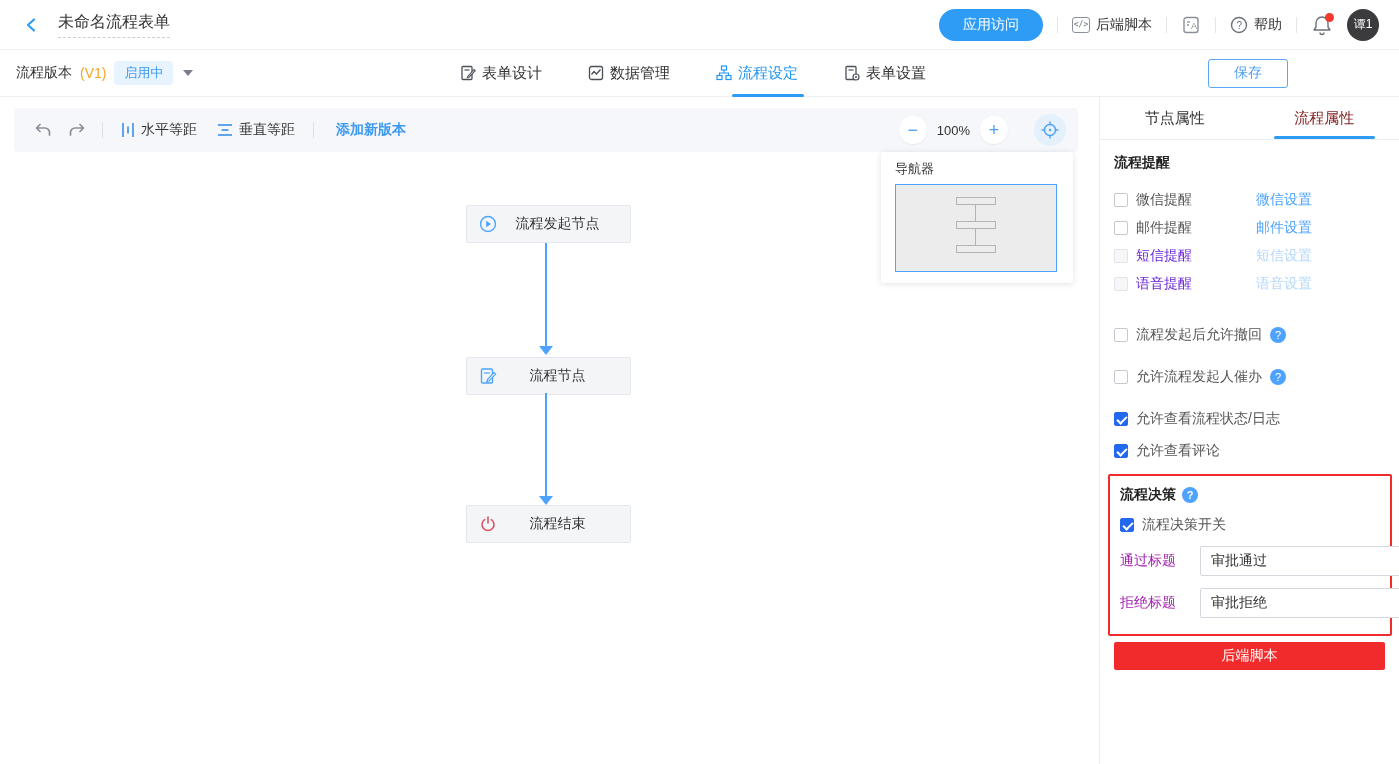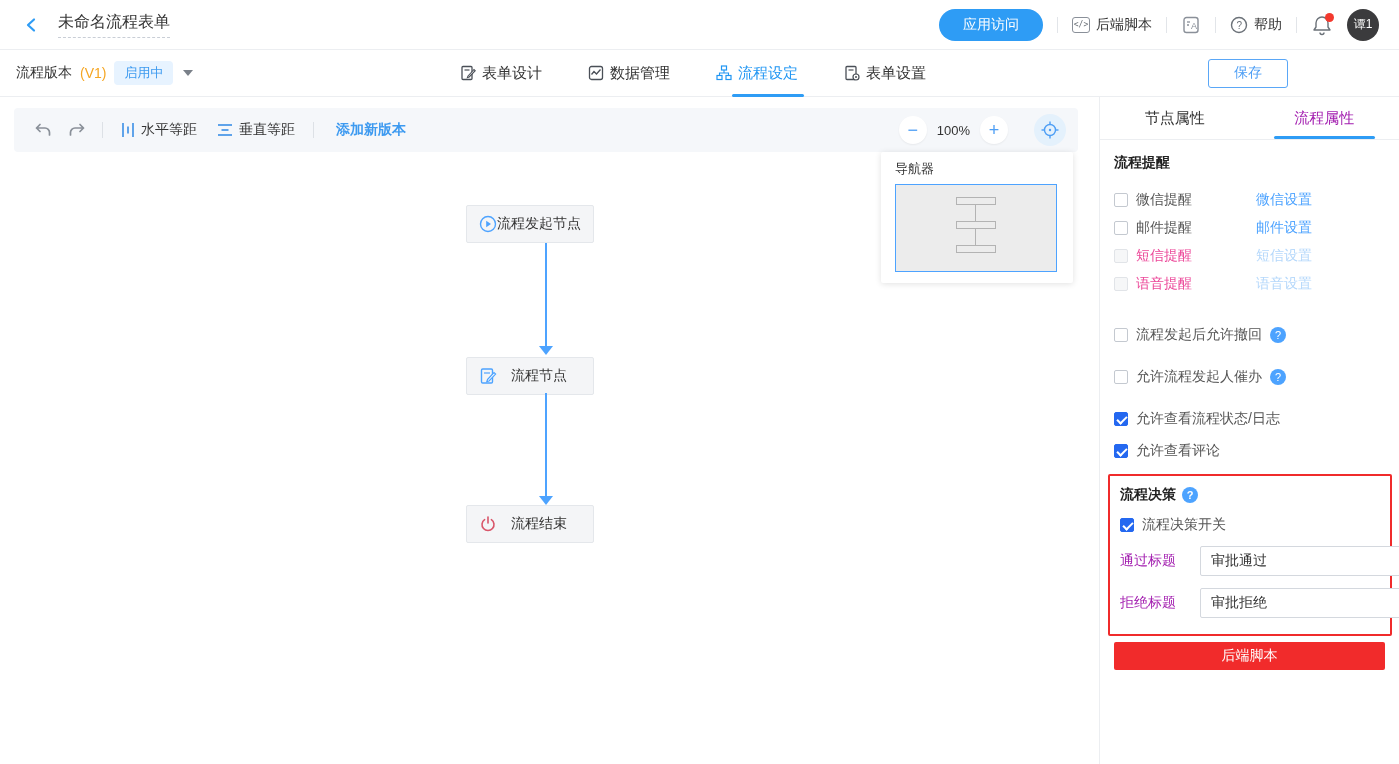--- a/index.html
+++ b/index.html
@@ -72,51 +72,51 @@
   
   .navigator { position:absolute; left:881px; top:55px; width:192px; height:131px; background:#fff;
     box-shadow:0 1px 6px rgba(0,0,0,.12); border-radius:2px; padding:8px 14px; z-index:3; }
   .nav-title { font-size:13px; color:#333; margin-bottom:6px; }
   .minimap { width:162px; height:88px; background:#ececec; border:1px solid #4da3ff; position:relative; }
   .mini-node { position:absolute; left:60px; width:40px; height:8px; background:#ececec;
     border:1px solid #b3b3b3; }
   .mini-line { position:absolute; left:79px; width:1px; height:16px; background:#b3b3b3; }
 
   
-  .flow-node { position:absolute; width:128px; height:38px; background:#f4f5f7;
+  .flow-node { position:absolute; width:165px; height:38px; background:#f4f5f7;
     border:1px solid #e4e7eb; border-radius:2px; display:flex; align-items:center;
     padding:8px 12px; cursor:pointer; }
   .flow-node .nlabel { flex:1; text-align:center; font-size:14px; color:#333; }
   .node-ic { display:flex; }
   .edge { position:absolute; width:2px; background:#4da3ff; left:545px; }
   .edge-arrow { position:absolute; left:539px; width:0; height:0;
     border-left:7px solid transparent; border-right:7px solid transparent;
     border-top:9px solid #4da3ff; }
 
   
   .panel { width:299px; background:#fff; position:relative; }
   .panel-tabs { height:43px; border-bottom:1px solid #eceef1; display:flex; }
   .panel-tab { flex:1; display:flex; align-items:center; justify-content:center; font-size:15px;
     color:#333; cursor:pointer; position:relative; }
-  .panel-tab.active { color:#a21caf; }
+  .panel-tab.active { color:#7f1d1d; }
   .panel-tab.active::after { content:""; position:absolute; left:24px; right:24px; bottom:0;
     height:3px; background:#2e9cf5; border-radius:2px; }
   .panel-body { padding:14px; font-size:14px; }
   .section-title { font-weight:bold; font-size:14px; color:#222; margin-bottom:14px;
     display:flex; align-items:center; gap:6px; }
   .cbx { width:14px; height:14px; border:1px solid #c4c9d0; border-radius:2px; background:#fff;
     flex:none; cursor:pointer; }
   .cbx.checked { background:#2468f0; border-color:#2468f0; position:relative; }
   .cbx.checked::after { content:""; position:absolute; left:4px; top:1px; width:4px; height:8px;
     border:solid #fff; border-width:0 2px 2px 0; transform:rotate(45deg); }
   .cbx.disabled { background:#f6f7f8; border-color:#e1e4e8; cursor:default; }
   .r-row { display:flex; align-items:center; height:28px; }
   .r-row .rlbl { margin-left:8px; width:120px; color:#555; }
   .r-row .rlink { color:#4da3ff; cursor:pointer; }
-  .r-row.disabled .rlbl { color:#ec4899; }
+  .r-row.disabled .rlbl { color:#6d28d9; }
   .r-row.disabled .rlink { color:#b5d8fb; }
   .opt-row { display:flex; align-items:center; gap:8px; color:#555; }
   .help-badge { width:16px; height:16px; border-radius:50%; background:#4da3ff; color:#fff;
     font-size:11px; display:flex; align-items:center; justify-content:center; cursor:pointer; }
   .decision-box { border:2px solid #f02b2b; border-radius:2px; margin:14px -7px 0 -6px;
     padding:10px 10px 16px 10px; }
   .field-row { display:flex; align-items:center; margin-top:12px; }
   .field-row .flbl { width:80px; color:#a21caf; flex:none; }
   .text-input { flex:1; height:30px; border:1px solid #d4d8de; border-radius:2px; background:#fff;
     font-size:14px; color:#333; padding:0 10px; font-family:inherit; }

